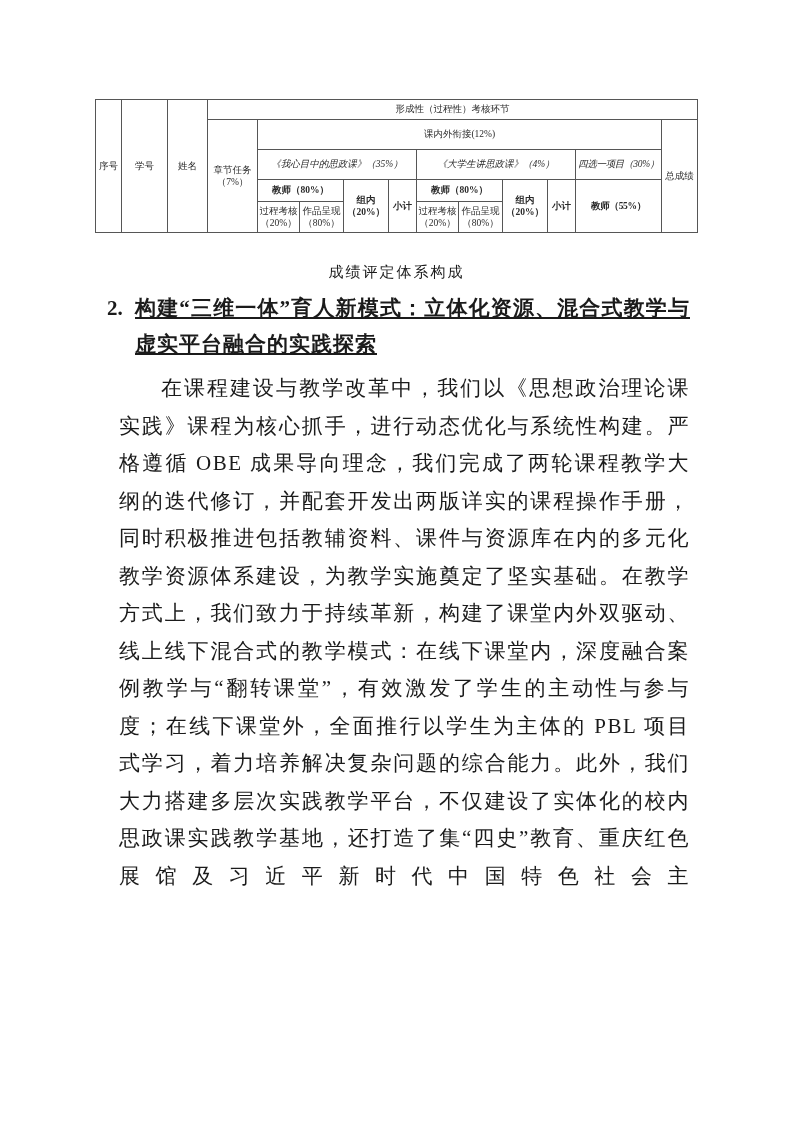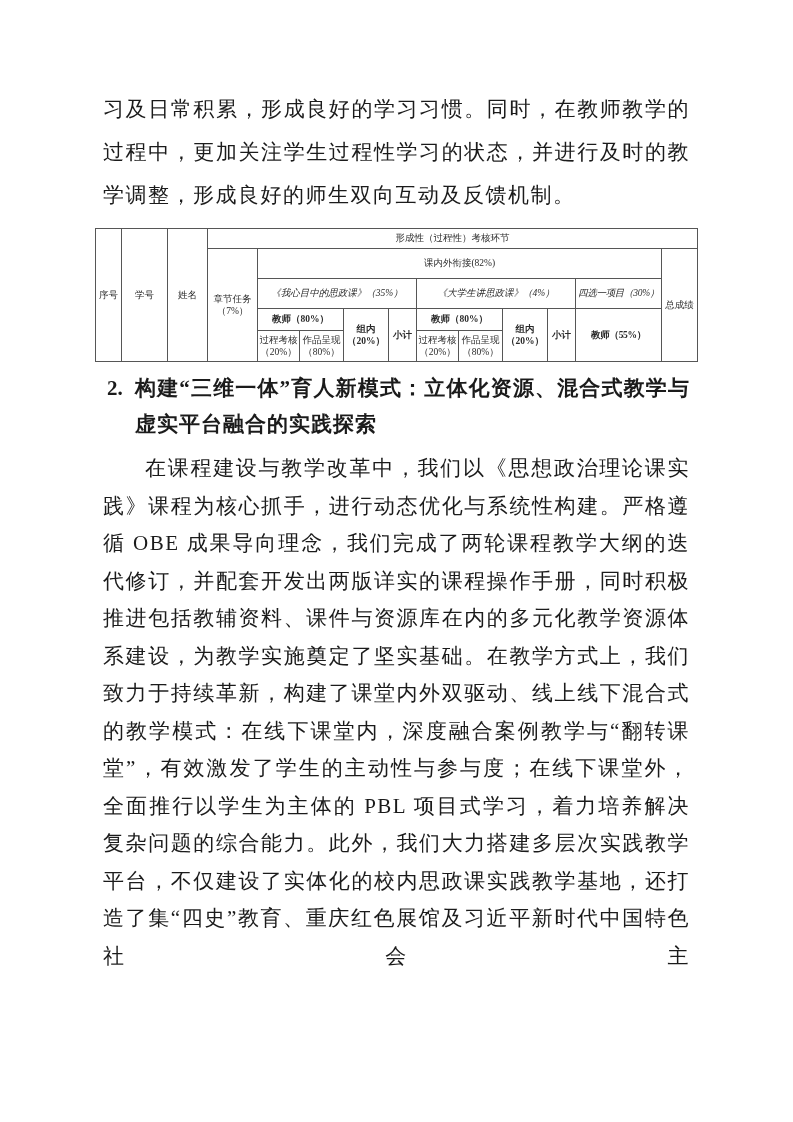--- a/index.html
+++ b/index.html
@@ -14,20 +14,21 @@
     position: relative;
   }
   .para { margin: 0; font-size: 21px; text-align: justify; }
   .para-top { line-height: 43px; letter-spacing: 1.5px; }
   .para-body {
     margin-top: 8px;
     line-height: 37.5px;
     letter-spacing: 1.5px;
     text-indent: 2em;
     text-align-last: justify;
+    margin-left: 16px;
   }
   .table-wrap { margin: 11px 0 0 -8px; }
   table.grade-table {
     border-collapse: collapse;
     table-layout: fixed;
     width: 602px;
     color: #2a2a2a;
   }
   table.grade-table td {
     border: 1px solid #565656;
@@ -55,28 +56,27 @@
   .heading {
     display: flex;
     margin-top: 8px;
     padding-left: 4px;
     font-weight: bold;
     font-size: 21px;
     line-height: 36px;
     letter-spacing: 1px;
   }
   .heading-num { flex: 0 0 28px; letter-spacing: 0; }
-  .heading-text { flex: 1; text-align: justify; }
+  .heading-text { flex: 1; text-align: justify; text-decoration: underline; }
 </style>
 </head>
 <body>
 
 <div class="page">
 
-  <p class="para para-top">习及日常积累，形成良好的学习习惯。同时，在教师教学的过程中，更加关注学生过程性学习的状态，并进行及时的教学调整，形成良好的师生双向互动及反馈机制。</p>
 
   <div class="table-wrap">
     <table class="grade-table">
       <colgroup>
         <col style="width:26px">
           <col style="width:46px">
           <col style="width:40px">
         <col style="width:50px">
           <col style="width:42px">
           <col style="width:44px">
@@ -92,21 +92,21 @@
       <tbody>
           <tr class="r1">
         <td rowspan="5">序号</td>
         <td rowspan="5">学号</td>
         <td rowspan="5">姓名</td>
         <td colspan="11">形成性（过程性）考核环节</td>
       </tr>
       <tr class="r2">
         <td rowspan="4">章节任务
 （7%）</td>
-        <td colspan="9">课内外衔接(82%)</td>
+        <td colspan="9">课内外衔接(12%)</td>
         <td rowspan="4">总成绩</td>
       </tr>
       <tr class="r3">
         <td colspan="4">《我心目中的思政课》（35%）</td>
         <td colspan="4">《大学生讲思政课》（4%）</td>
         <td class="nowrap">四选一项目（30%）</td>
       </tr>
       <tr class="r4">
         <td colspan="2">教师（80%）</td>
         <td rowspan="2">组内
@@ -125,20 +125,21 @@
 （80%）</td>
         <td>过程考核
 （20%）</td>
         <td>作品呈现
 （80%）</td>
       </tr>
     </tbody>
       </table>
   </div>
 
+  <p class="caption">成绩评定体系构成</p>
 
   <div class="heading">
     <span class="heading-num">2.</span>
     <span class="heading-text">构建“三维一体”育人新模式：立体化资源、混合式教学与虚实平台融合的实践探索</span>
   </div>
 
   <p class="para para-body">在课程建设与教学改革中，我们以《思想政治理论课实践》课程为核心抓手，进行动态优化与系统性构建。严格遵循 OBE 成果导向理念，我们完成了两轮课程教学大纲的迭代修订，并配套开发出两版详实的课程操作手册，同时积极推进包括教辅资料、课件与资源库在内的多元化教学资源体系建设，为教学实施奠定了坚实基础。在教学方式上，我们致力于持续革新，构建了课堂内外双驱动、线上线下混合式的教学模式：在线下课堂内，深度融合案例教学与“翻转课堂”，有效激发了学生的主动性与参与度；在线下课堂外，全面推行以学生为主体的 PBL 项目式学习，着力培养解决复杂问题的综合能力。此外，我们大力搭建多层次实践教学平台，不仅建设了实体化的校内思政课实践教学基地，还打造了集“四史”教育、重庆红色展馆及习近平新时代中国特色社会主</p>
 
 </div>
 

